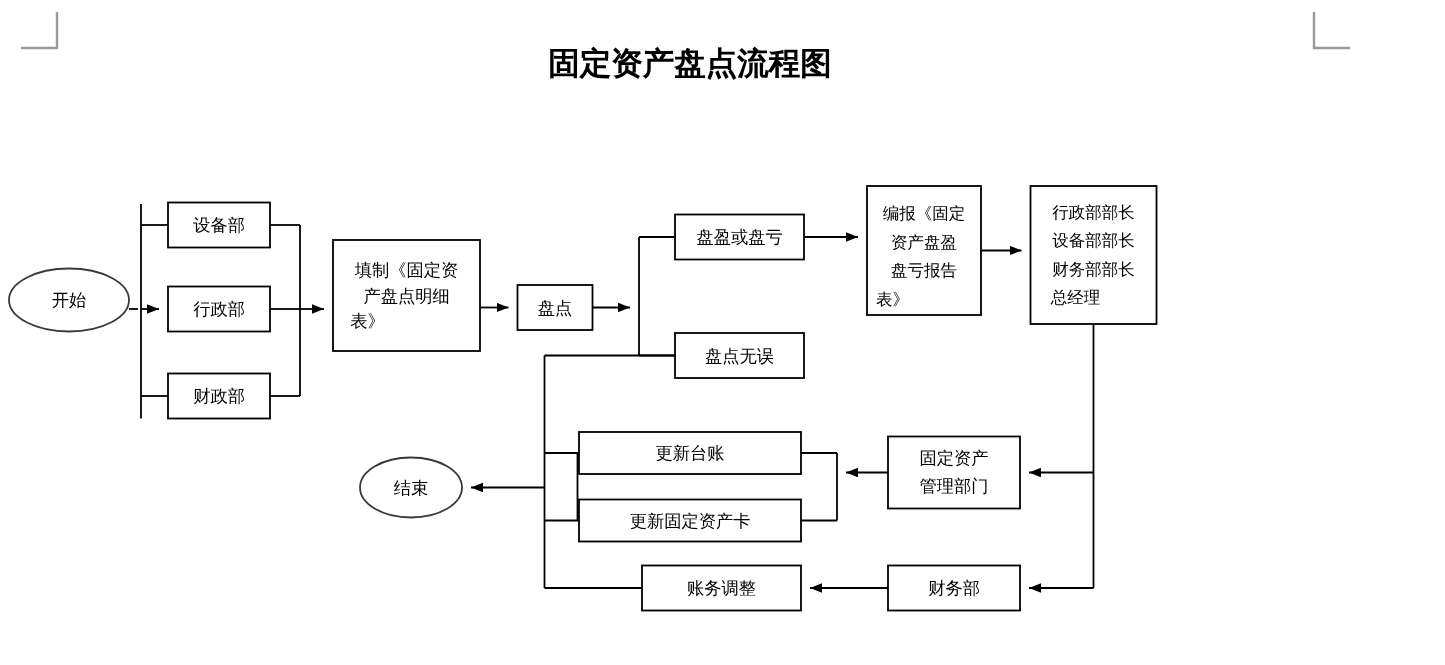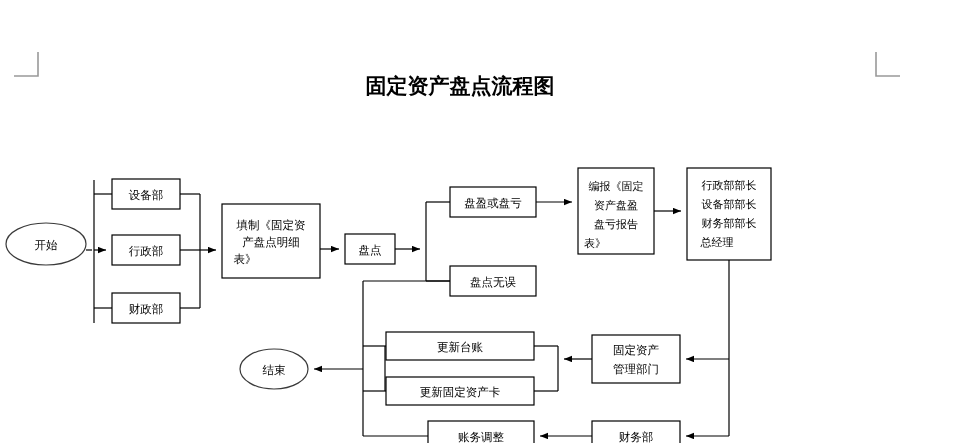--- a/index.html
+++ b/index.html
@@ -12,21 +12,20 @@
     height: 443px;
     font-family: "DejaVu Sans", "Liberation Sans", sans-serif;
     overflow: hidden;
     position: relative;
   }
   #page {
     position: relative;
     width: 963px;
     height: 371px;
     background: #ffffff;
-    margin-top: 44px;
   }
   #diagram {
     position: absolute;
     left: 0;
     top: 0;
   }
   .node-rect {
     fill: #ffffff;
     stroke: #000000;
     stroke-width: 1.2;

